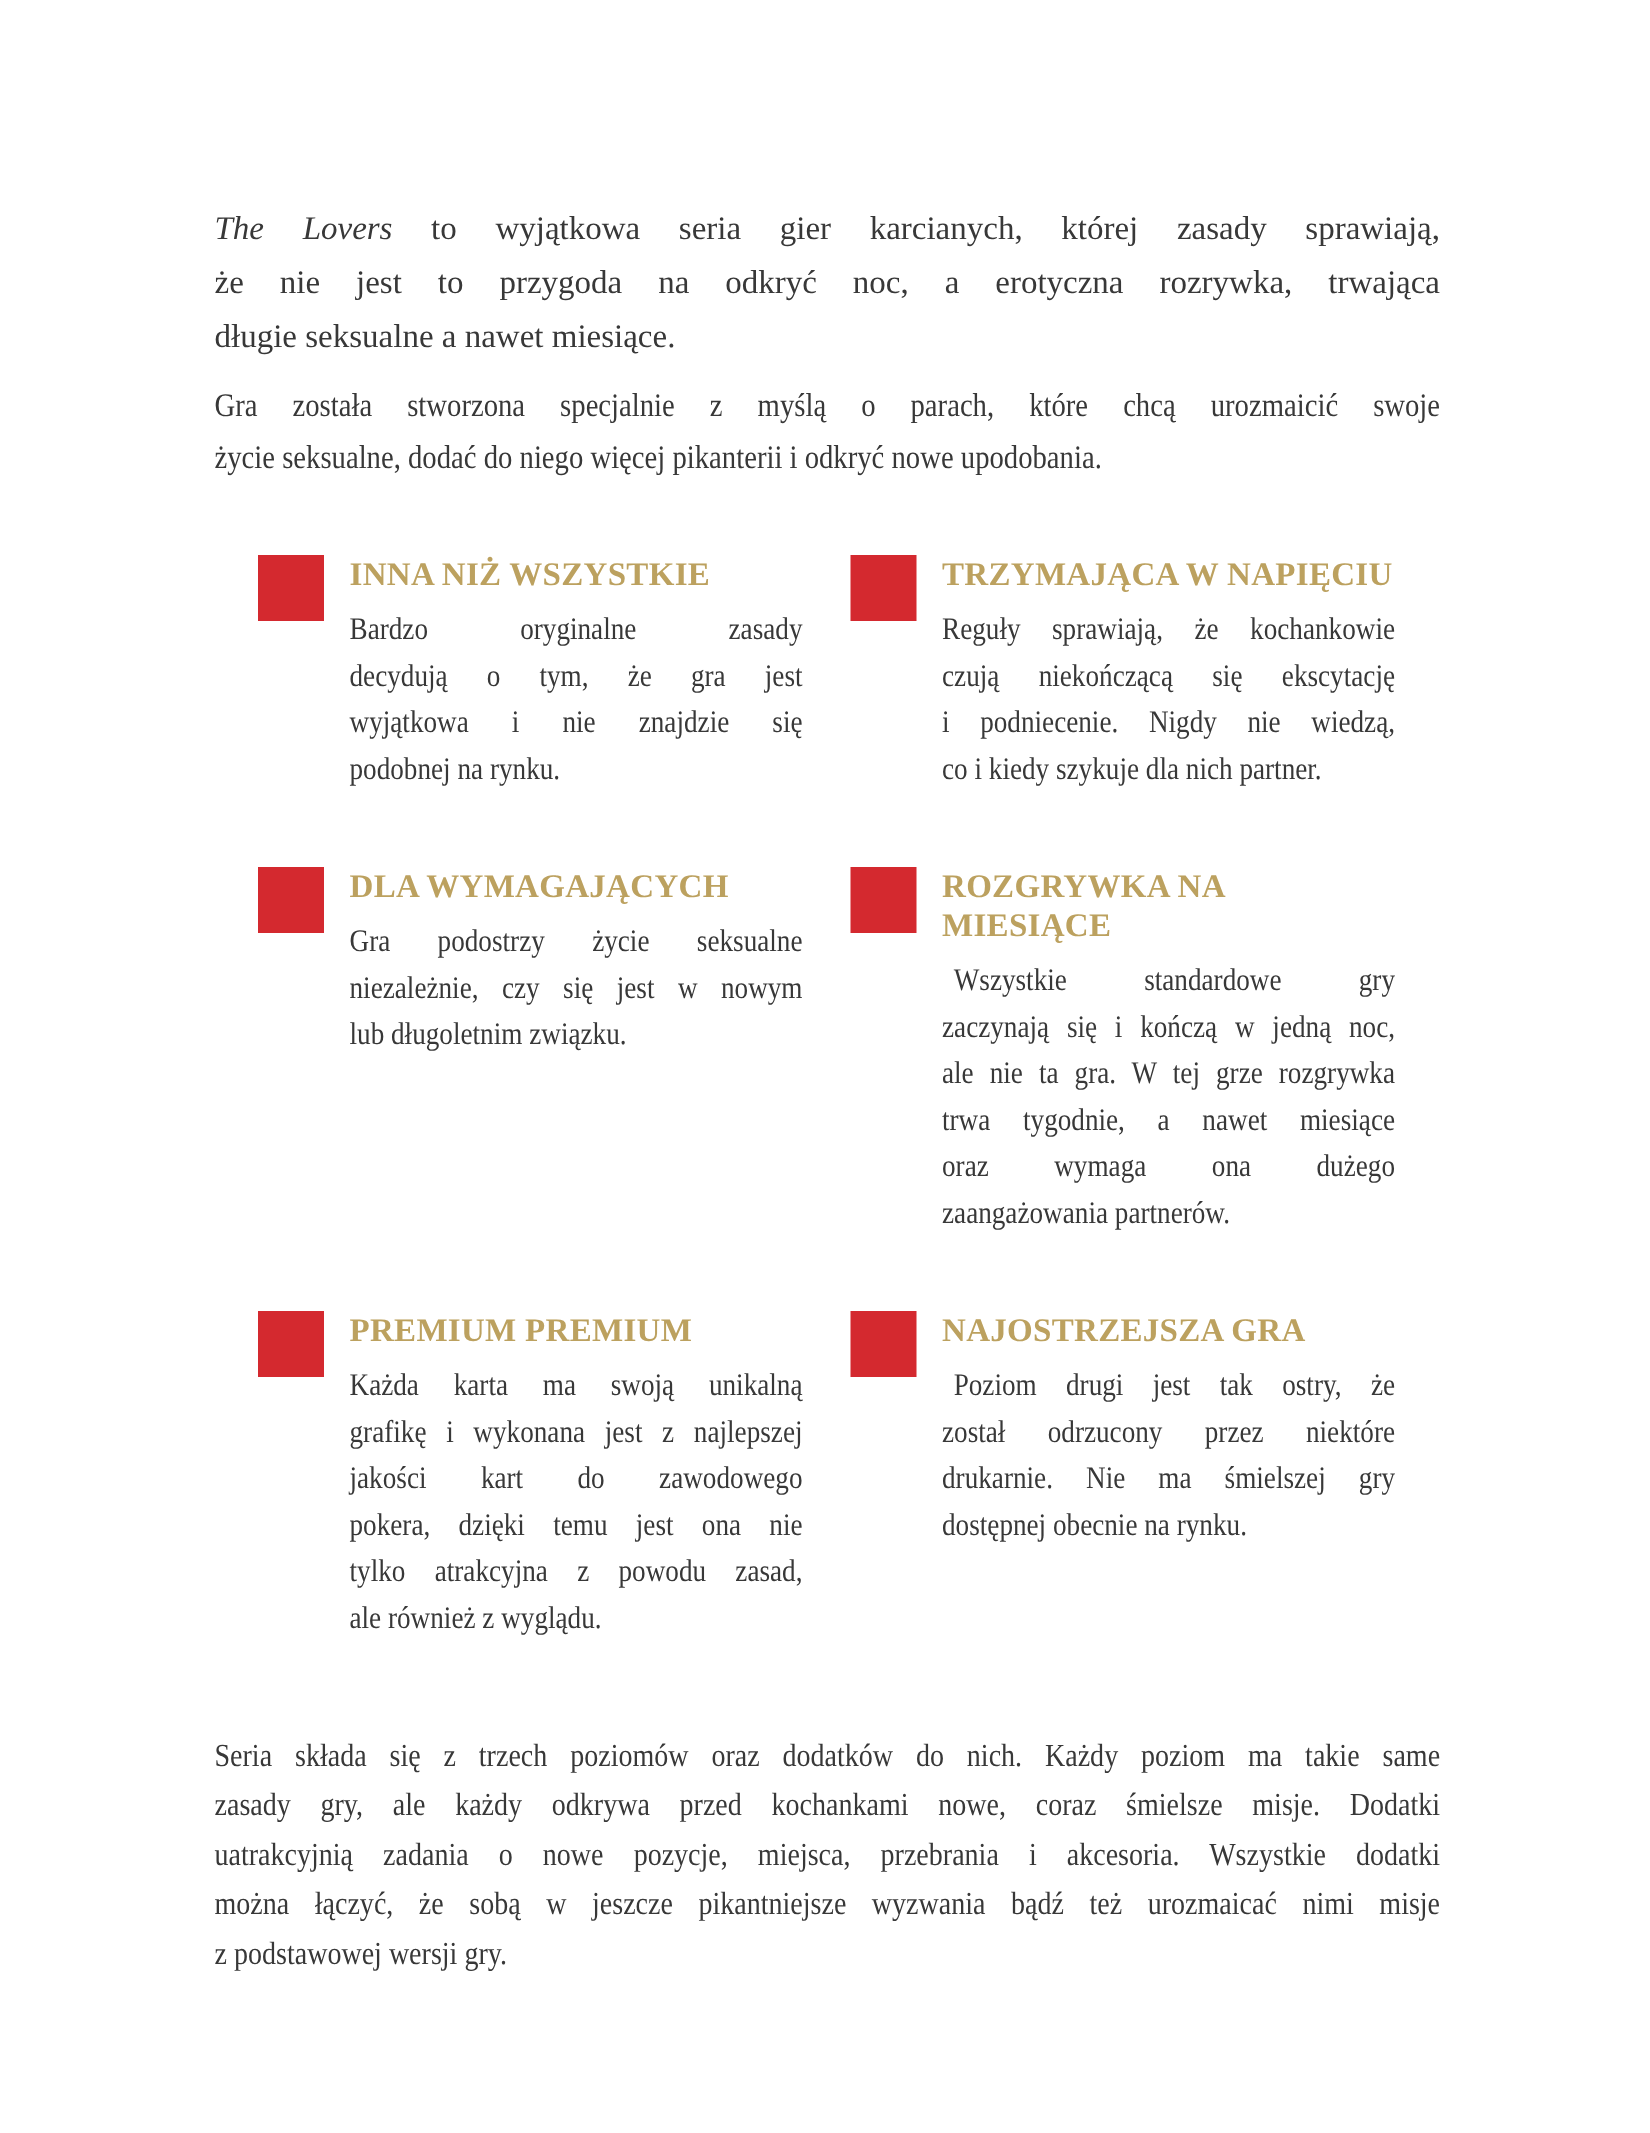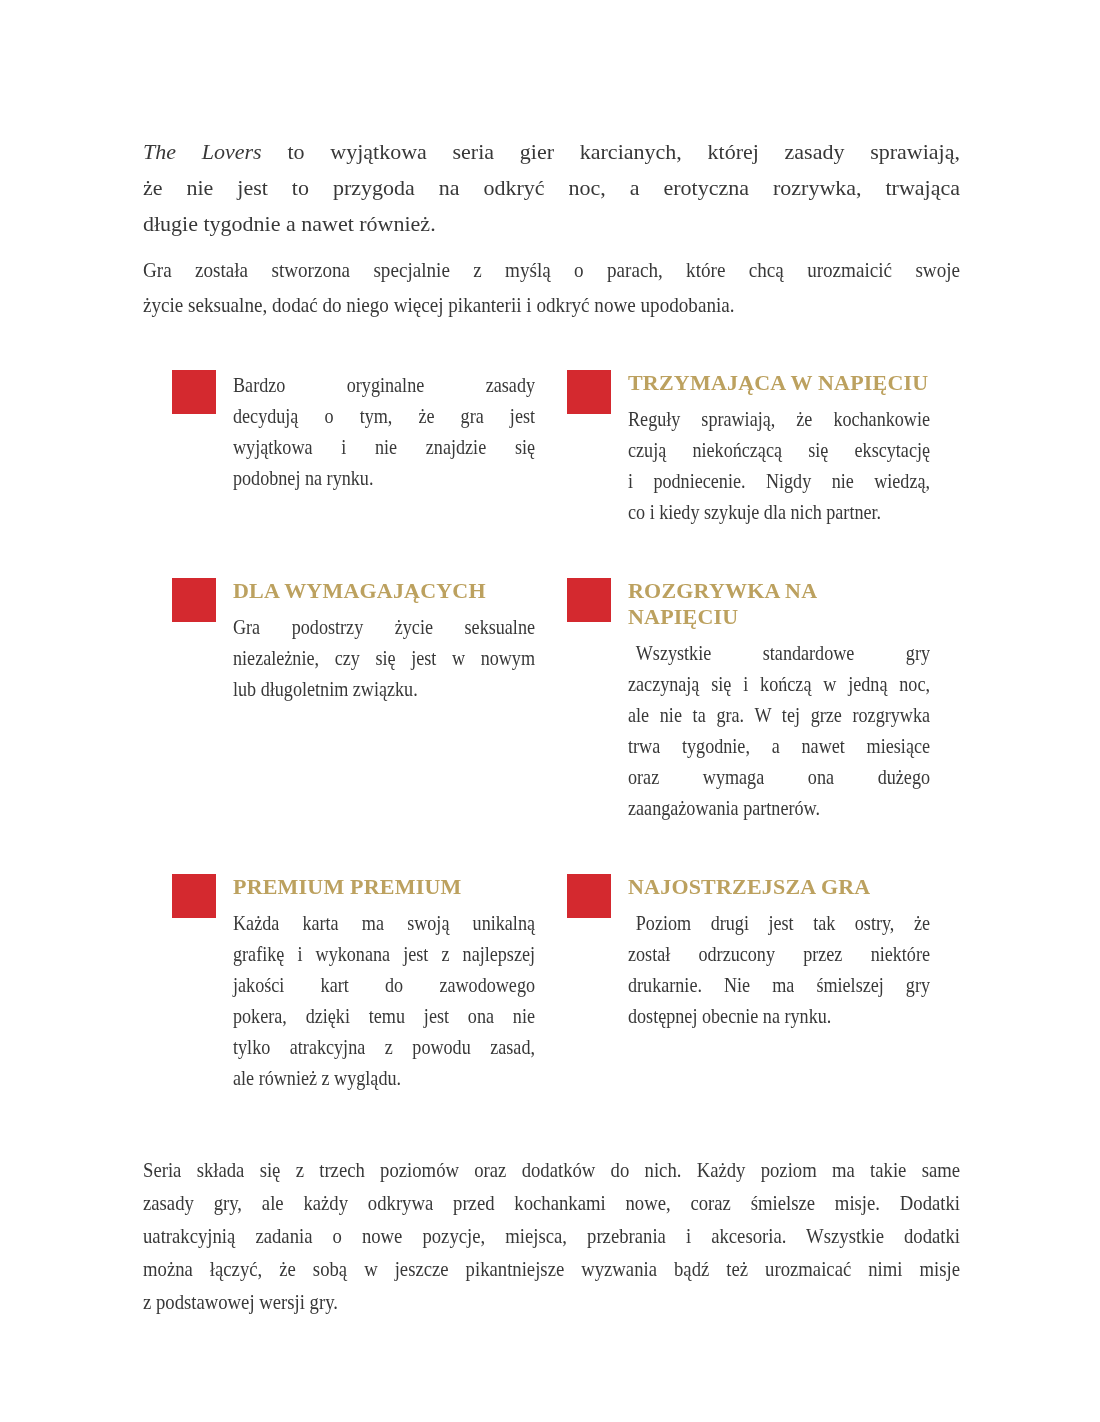--- a/index.html
+++ b/index.html
@@ -66,33 +66,34 @@
 <body>
 
 <div class="page">
   <div class="content">
 
     <div class="intro">
       <div class="jline stretch">
         <span class="italic">The Lovers</span><span> to wyjątkowa seria gier karcianych, której zasady sprawiają,</span>
       </div>
       <div class="jline stretch">że nie jest to przygoda na odkryć noc, a erotyczna rozrywka, trwająca</div>
-      <div class="jline">długie tygodnie a nawet również.</div>
+      <div class="jline">długie seksualne a nawet miesiące.</div>
     </div>
 
     <div class="intro2 cond-wide">
         <div class="jline stretch">Gra została stworzona specjalnie z myślą o parach, które chcą urozmaicić swoje</div>
         <div class="jline">życie seksualne, dodać do niego więcej pikanterii i odkryć nowe upodobania.</div>
       </div>
 
     <div class="features">
 
       <div class="feature">
         <div class="bullet"></div>
         <div class="feature-text">
+          <h3>INNA NIŻ WSZYSTKIE</h3>
           <div class="fbody">
               <div class="jline stretch">Bardzo oryginalne zasady</div>
               <div class="jline stretch">decydują o tym, że gra jest</div>
               <div class="jline stretch">wyjątkowa i nie znajdzie się</div>
               <div class="jline">podobnej na rynku.</div>
             </div>
         </div>
       </div>
 
       <div class="feature">
@@ -116,21 +117,21 @@
               <div class="jline stretch">Gra podostrzy życie seksualne</div>
               <div class="jline stretch">niezależnie, czy się jest w nowym</div>
               <div class="jline">lub długoletnim związku.</div>
             </div>
         </div>
       </div>
 
       <div class="feature">
         <div class="bullet"></div>
         <div class="feature-text">
-          <h3>ROZGRYWKA NA NAPIĘCIU</h3>
+          <h3>ROZGRYWKA NA MIESIĄCE</h3>
           <div class="fbody indent">
               <div class="jline stretch">Wszystkie standardowe gry</div>
               <div class="jline stretch">zaczynają się i kończą w jedną noc,</div>
               <div class="jline stretch">ale nie ta gra. W tej grze rozgrywka</div>
               <div class="jline stretch">trwa tygodnie, a nawet miesiące</div>
               <div class="jline stretch">oraz wymaga ona dużego</div>
               <div class="jline">zaangażowania partnerów.</div>
             </div>
         </div>
       </div>

